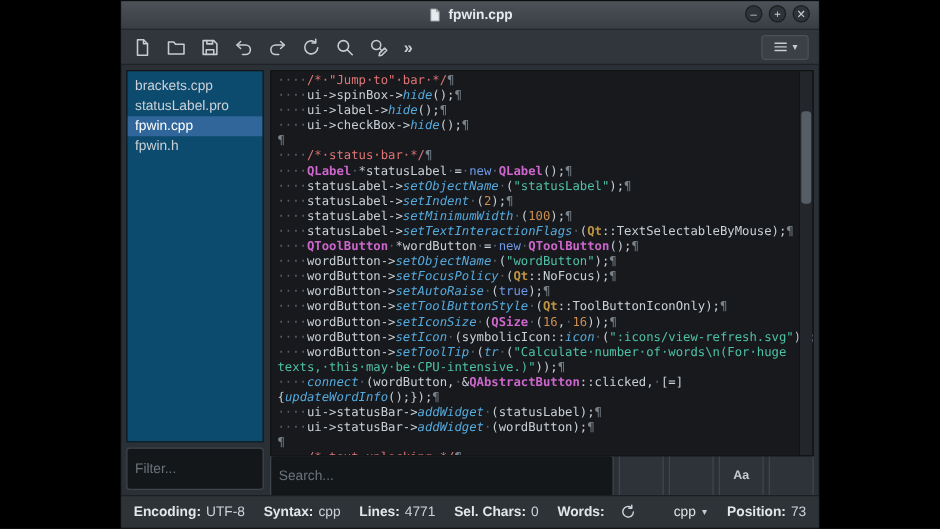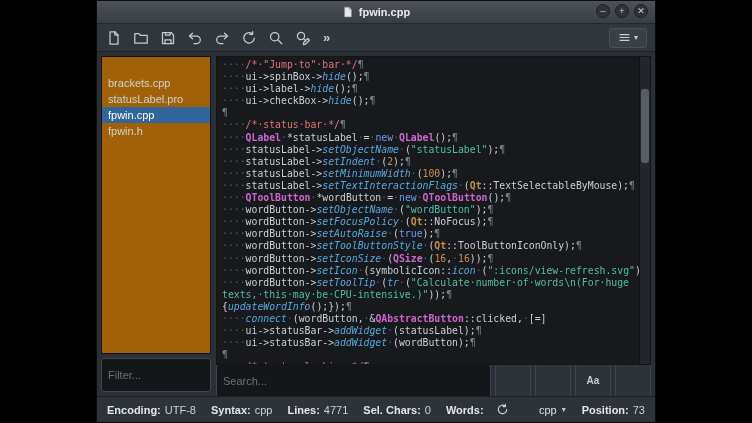--- a/index.html
+++ b/index.html
@@ -37,21 +37,21 @@
     margin-left:auto;width:38px;height:20px;flex:none;
     background:#3a4046;border:1px solid #4a5157;border-radius:3px;
     display:flex;align-items:center;justify-content:center;gap:3px;color:#c6ccd2;padding:0;
   }
   .menu-btn svg{width:13px;height:13px;stroke:#c6ccd2;fill:none;stroke-width:1.4;stroke-linecap:round;}
   .caret{font-size:8px;color:#c6ccd2;line-height:1;}
   
   .main{flex:1;min-height:0;display:flex;padding:4px;gap:0;}
   .sidebar-col{width:110px;flex:none;display:flex;flex-direction:column;gap:4px;}
   .file-list{
-    flex:1;background:#a16207;border:1px solid #121416;overflow:hidden;padding-top:18px;
+    flex:1;background:#0c4a6e;border:1px solid #121416;overflow:hidden;padding-top:4px;
   }
   .file-item{height:16px;line-height:16px;padding-left:6px;font-size:11px;color:#ccd2d8;white-space:nowrap;}
   .file-item.selected{background:var(--accent);color:#fff;}
   .side-input{
     height:21px;flex:none;box-sizing:border-box;background:#14171a;border:1px solid #3f454c;
     border-radius:3px;color:#d0d5da;font-size:11px;padding:16px 6px;outline:none;
     font-family:"Liberation Sans", sans-serif;width:100%;
   }
   .side-input::placeholder{color:#6a737b;}
   .splitter{width:5px;flex:none;}
@@ -209,22 +209,22 @@
             <div class="code-row"><span class="tok-d">····</span><span class="tok-t">statusLabel-&gt;</span><span class="tok-f">setTextInteractionFlags</span><span class="tok-d">·</span><span class="tok-t">(</span><span class="tok-y">Qt</span><span class="tok-t">::TextSelectableByMouse);</span><span class="tok-p">¶</span></div>
             <div class="code-row"><span class="tok-d">····</span><span class="tok-q">QToolButton</span><span class="tok-d">·</span><span class="tok-t">*wordButton</span><span class="tok-d">·</span><span class="tok-t">=</span><span class="tok-d">·</span><span class="tok-k">new</span><span class="tok-d">·</span><span class="tok-q">QToolButton</span><span class="tok-t">();</span><span class="tok-p">¶</span></div>
             <div class="code-row"><span class="tok-d">····</span><span class="tok-t">wordButton-&gt;</span><span class="tok-f">setObjectName</span><span class="tok-d">·</span><span class="tok-t">(</span><span class="tok-s">"wordButton"</span><span class="tok-t">);</span><span class="tok-p">¶</span></div>
             <div class="code-row"><span class="tok-d">····</span><span class="tok-t">wordButton-&gt;</span><span class="tok-f">setFocusPolicy</span><span class="tok-d">·</span><span class="tok-t">(</span><span class="tok-y">Qt</span><span class="tok-t">::NoFocus);</span><span class="tok-p">¶</span></div>
             <div class="code-row"><span class="tok-d">····</span><span class="tok-t">wordButton-&gt;</span><span class="tok-f">setAutoRaise</span><span class="tok-d">·</span><span class="tok-t">(</span><span class="tok-k">true</span><span class="tok-t">);</span><span class="tok-p">¶</span></div>
             <div class="code-row"><span class="tok-d">····</span><span class="tok-t">wordButton-&gt;</span><span class="tok-f">setToolButtonStyle</span><span class="tok-d">·</span><span class="tok-t">(</span><span class="tok-y">Qt</span><span class="tok-t">::ToolButtonIconOnly);</span><span class="tok-p">¶</span></div>
             <div class="code-row"><span class="tok-d">····</span><span class="tok-t">wordButton-&gt;</span><span class="tok-f">setIconSize</span><span class="tok-d">·</span><span class="tok-t">(</span><span class="tok-q">QSize</span><span class="tok-d">·</span><span class="tok-t">(</span><span class="tok-n">16</span><span class="tok-t">,</span><span class="tok-d">·</span><span class="tok-n">16</span><span class="tok-t">));</span><span class="tok-p">¶</span></div>
             <div class="code-row"><span class="tok-d">····</span><span class="tok-t">wordButton-&gt;</span><span class="tok-f">setIcon</span><span class="tok-d">·</span><span class="tok-t">(symbolicIcon::</span><span class="tok-f">icon</span><span class="tok-d">·</span><span class="tok-t">(</span><span class="tok-s">":icons/view-refresh.svg"</span><span class="tok-t">));</span></div>
             <div class="code-row"><span class="tok-d">····</span><span class="tok-t">wordButton-&gt;</span><span class="tok-f">setToolTip</span><span class="tok-d">·</span><span class="tok-t">(</span><span class="tok-f">tr</span><span class="tok-d">·</span><span class="tok-t">(</span><span class="tok-s">"Calculate·number·of·words\n(For·huge</span></div>
             <div class="code-row"><span class="tok-s">texts,·this·may·be·CPU-intensive.)"</span><span class="tok-t">));</span><span class="tok-p">¶</span></div>
+            <div class="code-row"><span class="tok-d">····</span><span class="tok-f">connect</span><span class="tok-d">·</span><span class="tok-t">(wordButton,</span><span class="tok-d">·</span><span class="tok-t">&amp;</span><span class="tok-q">QAbstractButton</span><span class="tok-t">::clicked,</span><span class="tok-d">·</span><span class="tok-t">[=]</span></div>
             <div class="code-row"><span class="tok-t">{</span><span class="tok-f">updateWordInfo</span><span class="tok-t">();});</span><span class="tok-p">¶</span></div>
-            <div class="code-row"><span class="tok-d">····</span><span class="tok-f">connect</span><span class="tok-d">·</span><span class="tok-t">(wordButton,</span><span class="tok-d">·</span><span class="tok-t">&amp;</span><span class="tok-q">QAbstractButton</span><span class="tok-t">::clicked,</span><span class="tok-d">·</span><span class="tok-t">[=]</span></div>
             <div class="code-row"><span class="tok-d">····</span><span class="tok-t">ui-&gt;statusBar-&gt;</span><span class="tok-f">addWidget</span><span class="tok-d">·</span><span class="tok-t">(statusLabel);</span><span class="tok-p">¶</span></div>
             <div class="code-row"><span class="tok-d">····</span><span class="tok-t">ui-&gt;statusBar-&gt;</span><span class="tok-f">addWidget</span><span class="tok-d">·</span><span class="tok-t">(wordButton);</span><span class="tok-p">¶</span></div>
             <div class="code-row"><span class="tok-p">¶</span></div>
             <div class="code-row"><span class="tok-d">····</span><span class="tok-c">/*·text·unlocking·*/</span><span class="tok-p">¶</span></div>
           </div>
         <div class="scrollbar">
           <div class="scroll-handle"></div>
         </div>
       </div>
 

